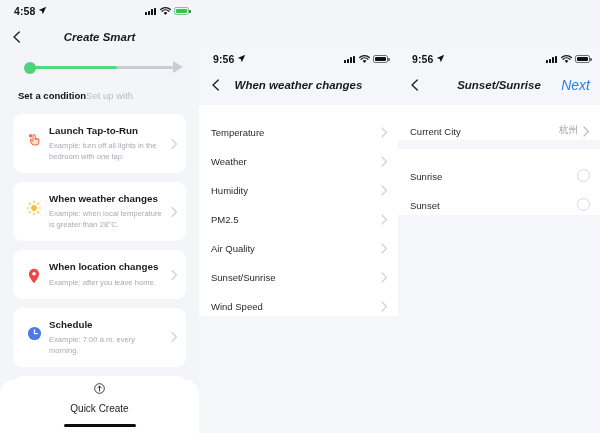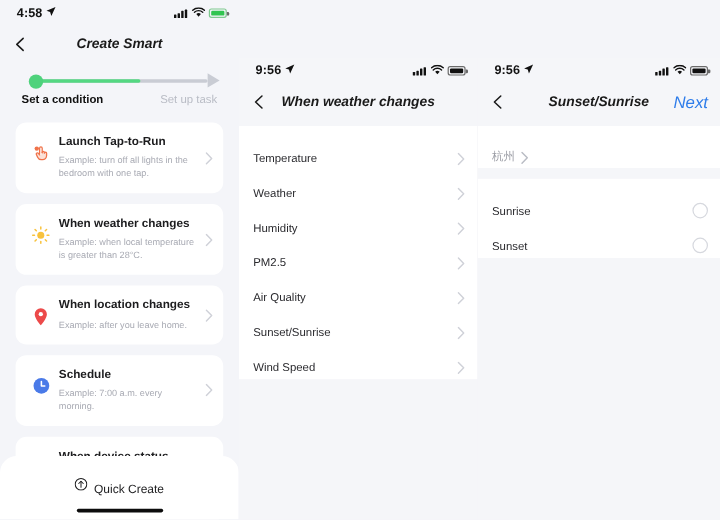--- a/index.html
+++ b/index.html
@@ -77,22 +77,22 @@
     position: absolute; left: 8px; top: 1.5px;
     width: 12px; height: 12px; border-radius: 50%; background: #4ed27c;
   }
   .track-arrow {
     position: absolute; right: 0px; top: 1px;
     width: 0; height: 0;
     border-top: 6.5px solid transparent; border-bottom: 6.5px solid transparent;
     border-left: 10px solid #c9ccd4;
   }
   .step-labels {
-    display: flex; justify-content: space-between;
-    margin-top: 4px; padding: 0 2px;
+    display: flex; 
+    margin-top: 16px; padding: 0 2px;
   }
   .step-labels span { font-size: 9.5px; }
   .step-on { color: #111; font-weight: bold; }
   .step-off { color: #b9bcc5; }
 
   
   .cards { margin: 13px 13px 0 13px; }
   .card {
     background: #fff; border-radius: 9px;
     padding: 11px 10px 11px 10px; margin-bottom: 9px;
@@ -111,22 +111,22 @@
   .card-chev {
     position: absolute; right: 8px; top: 50%; transform: translateY(-50%);
   }
 
   
   .quickbar {
     position: absolute; left: 0; bottom: 0; width: 100%;
     height: 53px; background: #fff; border-radius: 14px 14px 0 0;
   }
   .quick-inner {
-    display: flex; align-items: flex-end; justify-content: center;
-    gap: 5px; height: 34px;
+    display: flex; align-items: center; justify-content: center;
+    gap: 5px; height: 34px; flex-direction: column;
   }
   .quick-label { font-size: 10px; color: #1c1c1e; }
 
   
   .home-ind {
     position: absolute; bottom: 6px; left: 50%; transform: translateX(-50%);
     width: 72px; height: 3.5px; border-radius: 3px; background: #0d0d0d;
   }
 
   
@@ -192,21 +192,21 @@
 
     <div class="stepper">
       <div class="track">
         <div class="track-line"></div>
         <div class="track-fill" style="width: 52%;"></div>
         <div class="track-dot"></div>
         <div class="track-arrow"></div>
       </div>
       <div class="step-labels">
         <span class="step-on">Set a condition</span>
-        <span class="step-off">Set up task</span>
+        <span class="step-off">Set up with</span>
       </div>
     </div>
 
     <div class="cards">
 
       <div class="card">
         <div class="card-icon">
           <svg width="15" height="15" viewBox="0 0 18 18">
             <path d="M7.2 9.5 V4.2 a1.3 1.3 0 0 1 2.6 0 V9" stroke="#f0734a" stroke-width="1.3" fill="none" stroke-linecap="round"></path>
             <path d="M9.8 8.6 a1.1 1.1 0 0 1 2.2 0 v1.2" stroke="#f0734a" stroke-width="1.3" fill="none" stroke-linecap="round"></path>
@@ -468,20 +468,21 @@
         <svg width="14" height="14" viewBox="0 0 14 14">
             <path d="M9.3 2 L4 7 L9.3 12" stroke="#1a1a1a" stroke-width="1.3" fill="none" stroke-linecap="round" stroke-linejoin="round"></path>
           </svg>
       </div>
       <div class="nav-title">Sunset/Sunrise</div>
       <div class="nav-next">Next</div>
     </div>
 
     <div class="list" style="margin-top:5px;padding:3px 0 3px 0;">
       <div class="list-row">
+        <span class="lbl">Current City</span>
         <span class="val">杭州</span>
         <span>
             <svg class="chev" width="7" height="11" viewBox="0 0 7 11">
               <path d="M1 1 L5.4 5.5 L1 10" stroke="#b9bcc4" stroke-width="1.2" fill="none" stroke-linecap="round" stroke-linejoin="round"></path>
             </svg>
           </span>
       </div>
     </div>
 
     <div class="sect-gap"></div>

